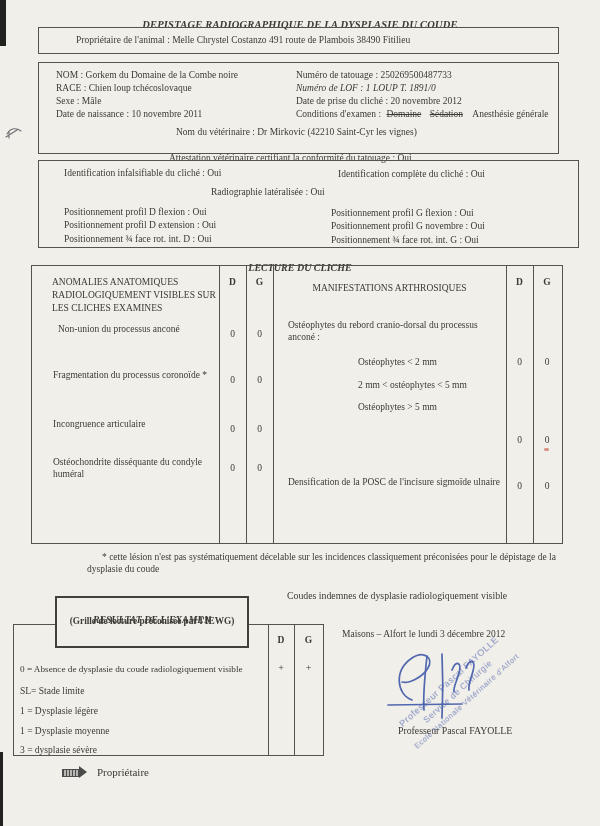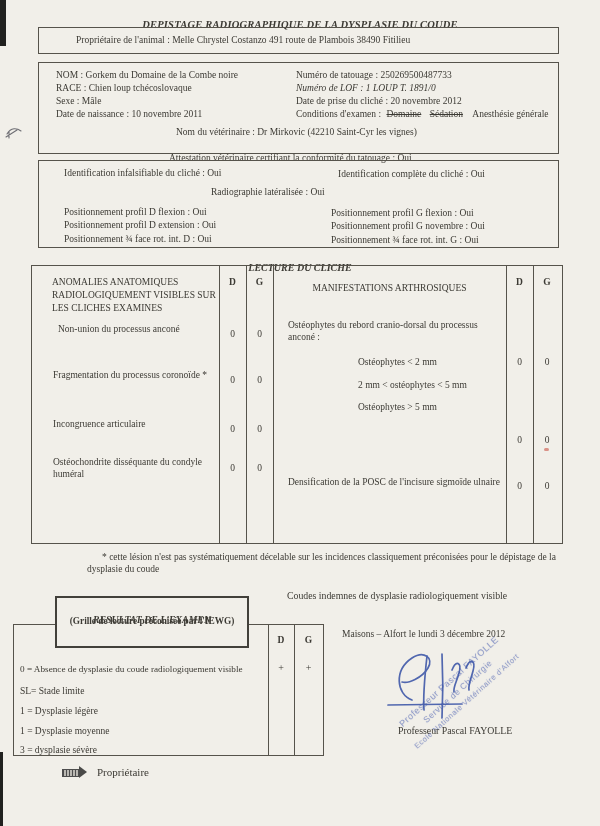--- a/index.html
+++ b/index.html
@@ -70,21 +70,21 @@
     </div>
 
     <div class="abs t" style="left:137px;top:63px;">Nom du vétérinaire : Dr Mirkovic (42210 Saint-Cyr les vignes)</div>
     <div class="abs t" style="left:130px;top:76px;margin-top:13px;">Attestation  vétérinaire certifiant la conformité du tatouage : Oui</div>
   </div>
 
   <svg class="abs" style="left:4px;top:124px;" width="22" height="16">
     <path d="M3 10 C7 3, 13 4, 17 7 M2 13 L13 6 M5 8 L5 14" stroke="#6e6e74" stroke-width="1.1" fill="none" stroke-linecap="round"></path>
   </svg>
 
-  <div class="abs box" style="left:38px;top:160px;width:519px;height:86px;">
+  <div class="abs box" style="left:38px;top:160px;width:519px;height:86px;padding-left:20px;">
     <div class="abs t" style="left:25px;top:6px;">Identification infalsifiable du cliché : Oui</div>
     <div class="abs t" style="left:299px;top:7px;">Identification complète du cliché : Oui</div>
     <div class="abs t" style="left:172px;top:25px;">Radiographie latéralisée : Oui</div>
     <div class="abs t" style="left:25px;top:45px;">Positionnement profil D flexion : Oui</div>
     <div class="abs t" style="left:292px;top:46px;">Positionnement profil G flexion : Oui</div>
     <div class="abs t" style="left:25px;top:58px;">Positionnement profil D extension : Oui</div>
     <div class="abs t" style="left:292px;top:59px;">Positionnement profil G novembre : Oui</div>
     <div class="abs t" style="left:25px;top:72px;">Positionnement ¾ face rot. int. D : Oui</div>
     <div class="abs t" style="left:292px;top:73px;">Positionnement ¾ face rot. int. G : Oui</div>
   </div>

